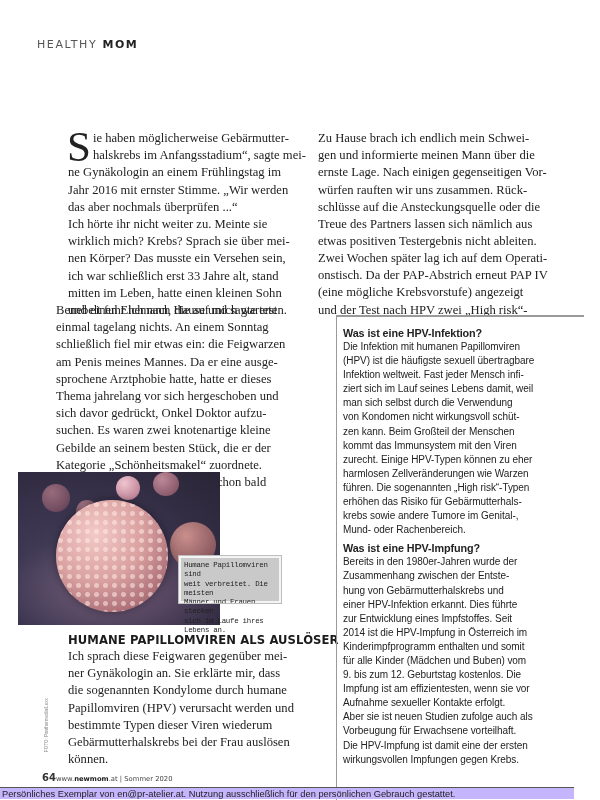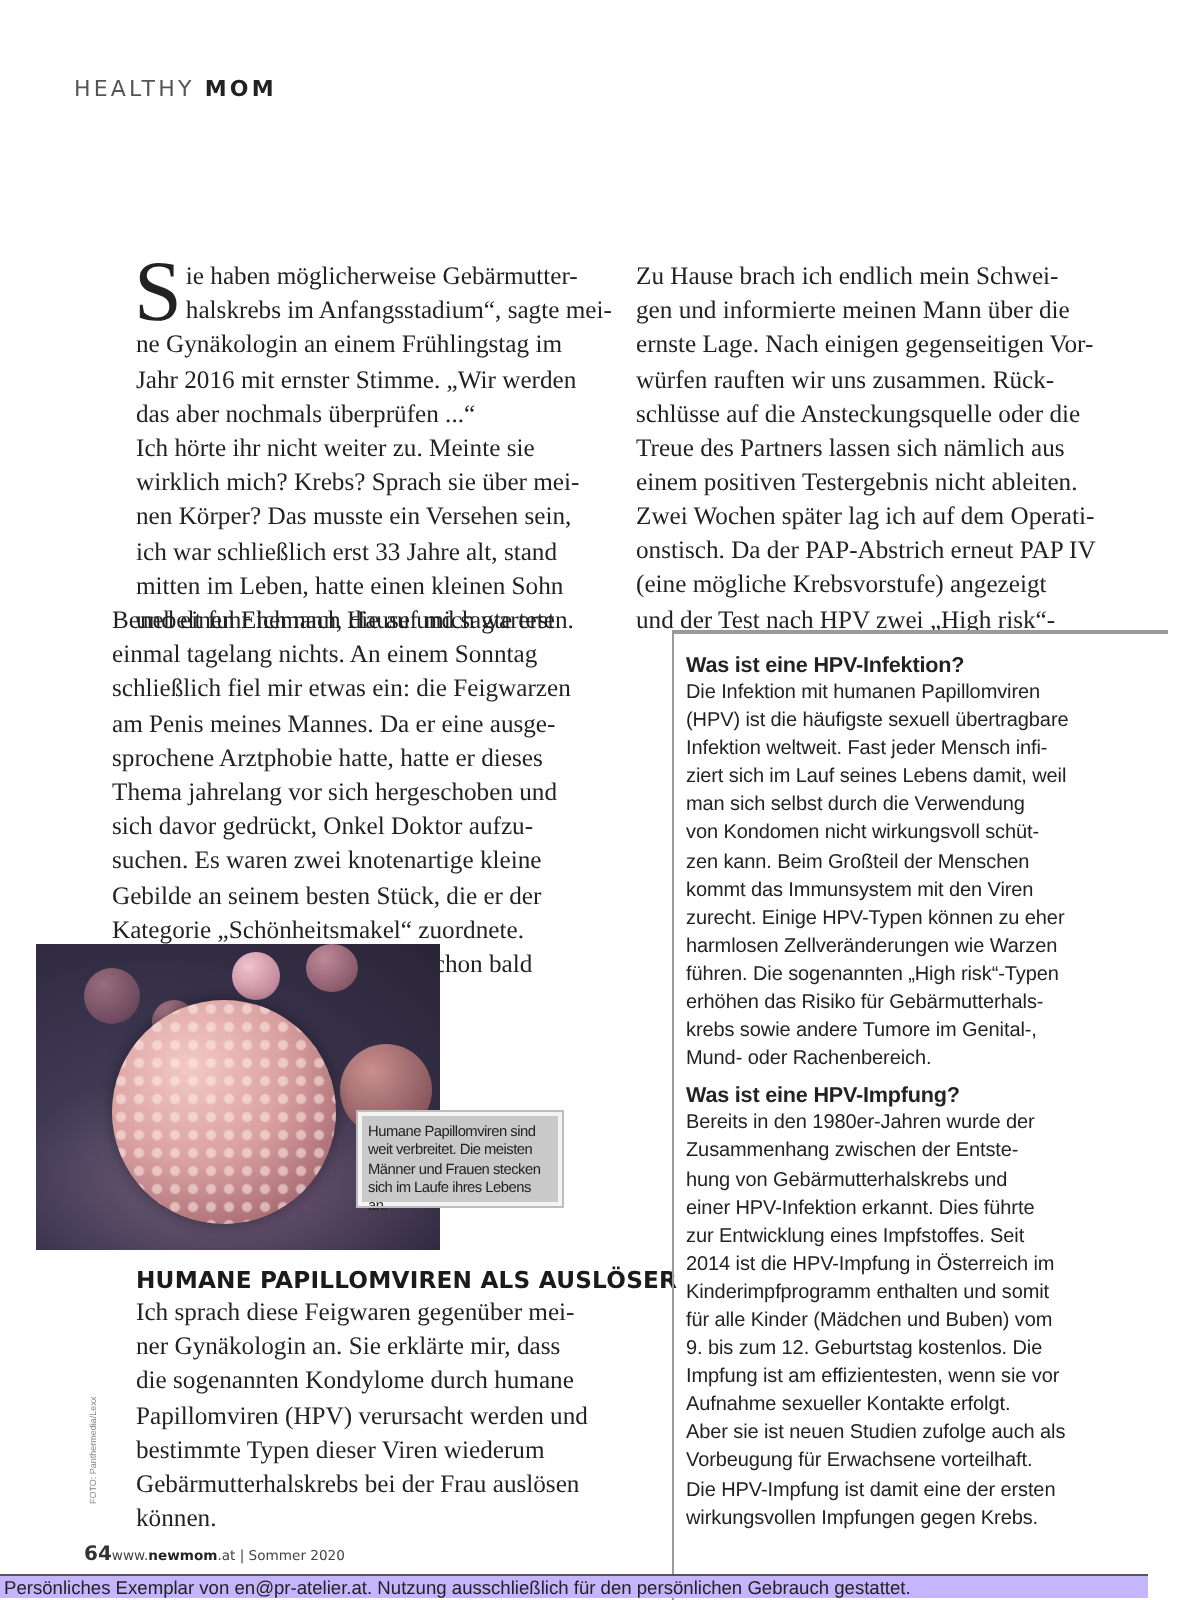--- a/index.html
+++ b/index.html
@@ -43,21 +43,21 @@
     background: radial-gradient(circle at 35% 30%, #f0c3cf, #c38a9c 70%, #8a5a6c); }
   .figure .virus-s3 { position: absolute; left: 24px; top: 12px; width: 28px; height: 28px; border-radius: 50%;
     background: radial-gradient(circle at 35% 30%, #b07c8a, #7d5063 70%, #553646); opacity: 0.8; }
   .figure .virus-s4 { position: absolute; left: 135px; top: 0px; width: 26px; height: 24px; border-radius: 50%;
     background: radial-gradient(circle at 35% 30%, #d59aa8, #9c6474 70%, #6a4050); opacity: 0.85; }
   .figure .virus-s5 { position: absolute; left: 58px; top: 28px; width: 22px; height: 22px; border-radius: 50%;
     background: radial-gradient(circle at 35% 30%, #c28b98, #8a5a6a 70%); opacity: 0.8; }
   .caption {
     position: absolute; left: 179px; top: 556px; width: 102px; height: 47px; box-sizing: border-box;
     background: #c9c9c9; border: 2px solid #f4f4f4; outline: 1px solid #bdbdbd;
-    padding: 3px 3px; font-family: Liberation Sans, sans-serif; font-size: 7.4px; line-height: 9.3px; color: #222;
+    padding: 3px 3px; font-family: Liberation Mono, monospace; font-size: 7.4px; line-height: 9.3px; color: #222;
     letter-spacing: -0.25px; white-space: pre-line; font-stretch: condensed;
   }
   .photo-credit {
     position: absolute; left: 44px; top: 752px; transform-origin: left top; transform: rotate(-90deg);
     font-family: "Liberation Sans", sans-serif; font-size: 4.5px; color: #888; white-space: nowrap;
   }
   .subhead {
     position: absolute; left: 68px; top: 633px; font-family: "DejaVu Sans", sans-serif; font-weight: bold;
     font-size: 11.6px; color: #1b1b1b; letter-spacing: 0.1px; white-space: nowrap;
   }
@@ -144,21 +144,21 @@
 können.</p>
 </div>
 
 <div class="col col-right">
   <p>Zu Hause brach ich endlich mein Schwei-
 gen und informierte meinen Mann über die
 ernste Lage. Nach einigen gegenseitigen Vor-
 würfen rauften wir uns zusammen. Rück-
 schlüsse auf die Ansteckungsquelle oder die
 Treue des Partners lassen sich nämlich aus
-einem positiven Testergebnis nicht ableiten.</p>
+etwas positiven Testergebnis nicht ableiten.</p>
 </div>
 <div class="col p-right2">
   <p>Zwei Wochen später lag ich auf dem Operati-
 onstisch. Da der PAP-Abstrich erneut PAP IV
 (eine mögliche Krebsvorstufe) angezeigt
 und der Test nach HPV zwei „High risk“-</p>
 </div>
 
 <div class="infobox">
   <div>

